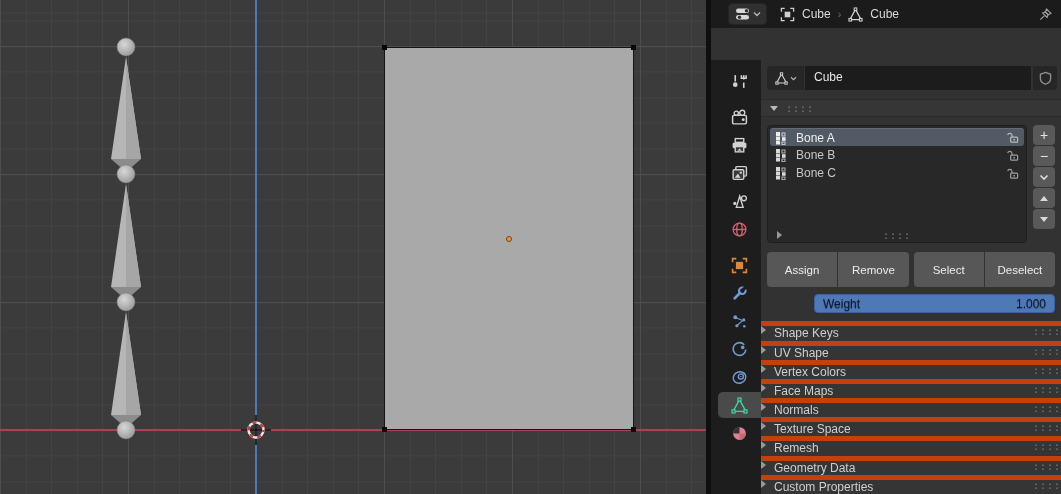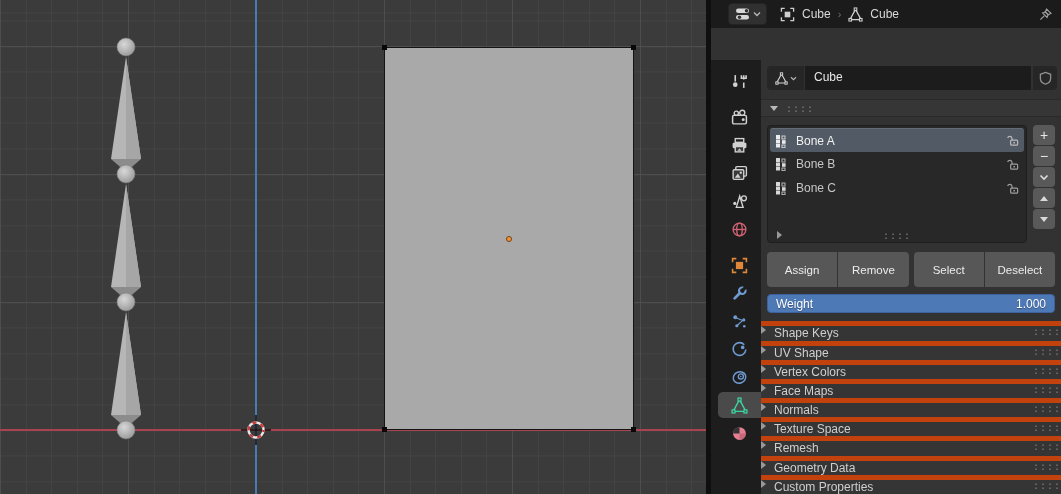--- a/index.html
+++ b/index.html
@@ -59,21 +59,21 @@
   .grip { color:#7d7d7d; font-size:10px; letter-spacing:1px; font-family:"DejaVu Sans Mono",monospace; }
   .tri-down { width:0; height:0; border-left:4px solid transparent; border-right:4px solid transparent;
          border-top:5px solid #b9b9b9; }
   .tri-right { width:0; height:0; border-top:4px solid transparent; border-bottom:4px solid transparent;
          border-left:5px solid #999; }
 
   .vg-body { padding:8px 6px 8px 6px; }
   .vg-top { display:flex; }
   .vg-list { flex:1; height:118px; background:#282828; border:1px solid #1e1e1e; border-radius:4px;
          position:relative; padding:2px; }
-  .vg-row { height:24px; display:flex; align-items:center; gap:7px; padding:0 5px; border-radius:3px;
+  .vg-row { height:18px; display:flex; align-items:center; gap:7px; padding:0 5px; border-radius:3px;
          color:#c6c6c6; }
   .vg-row.selected { background:#525a66; border-top:1px solid #646c78; color:#f0f0f0; }
   .vg-row-label { flex:1; }
   .list-footer { position:absolute; left:0; right:0; bottom:3px; display:flex; align-items:center; padding:0 9px; }
   .list-footer .grip { position:absolute; left:50%; transform:translateX(-50%); }
   .vg-btncol { width:22px; margin-left:6px; display:flex; flex-direction:column; }
   .sq-btn { width:22px; height:20px; background:#595959; border-radius:4px; color:#e6e6e6;
          display:flex; align-items:center; justify-content:center; font-size:14px; line-height:1; }
   .sq-btn + .sq-btn { margin-top:1px; }
   .mt6 { margin-top:6px; } .mt7 { margin-top:7px; }
@@ -83,21 +83,21 @@
          border-top:5px solid #d9d9d9; }
 
   .assign-row { margin-top:9px; display:flex; gap:5px; }
   .btn-group { flex:1; display:flex; }
   .op-btn { flex:1; height:35px; background:#575757; color:#ececec; display:flex; align-items:center;
          justify-content:center; font-size:11.5px; }
   .btn-group .op-btn:first-child { border-radius:4px 0 0 4px; margin-right:1px; }
   .btn-group .op-btn:last-child { border-radius:0 4px 4px 0;text-align:right; }
 
   .weight-slider { margin-top:7px; height:19px; background:#4e79b7; border:1px solid #3d619c;
-         border-radius:4px; display:flex; align-items:center; padding:0 8px; color:#ffffff; }
+         border-radius:4px; display:flex; align-items:center; padding:0 8px; color:#0f172a;margin-left:47px; }
   .weight-label { flex:1; text-shadow:0 1px 1px rgba(0,0,0,.35); }
   .weight-value { text-shadow:0 1px 1px rgba(0,0,0,.35); }
 
   .cpanel { height:24px; background:#353535; border-top:5px solid #c2410c; display:flex; align-items:flex-start;
          padding:0 0; gap:8px; }
   .cpanel-label { flex:1; color:#cfcfcf; }
 
   .icon { display:inline-flex; }
 </style>
 </head>

